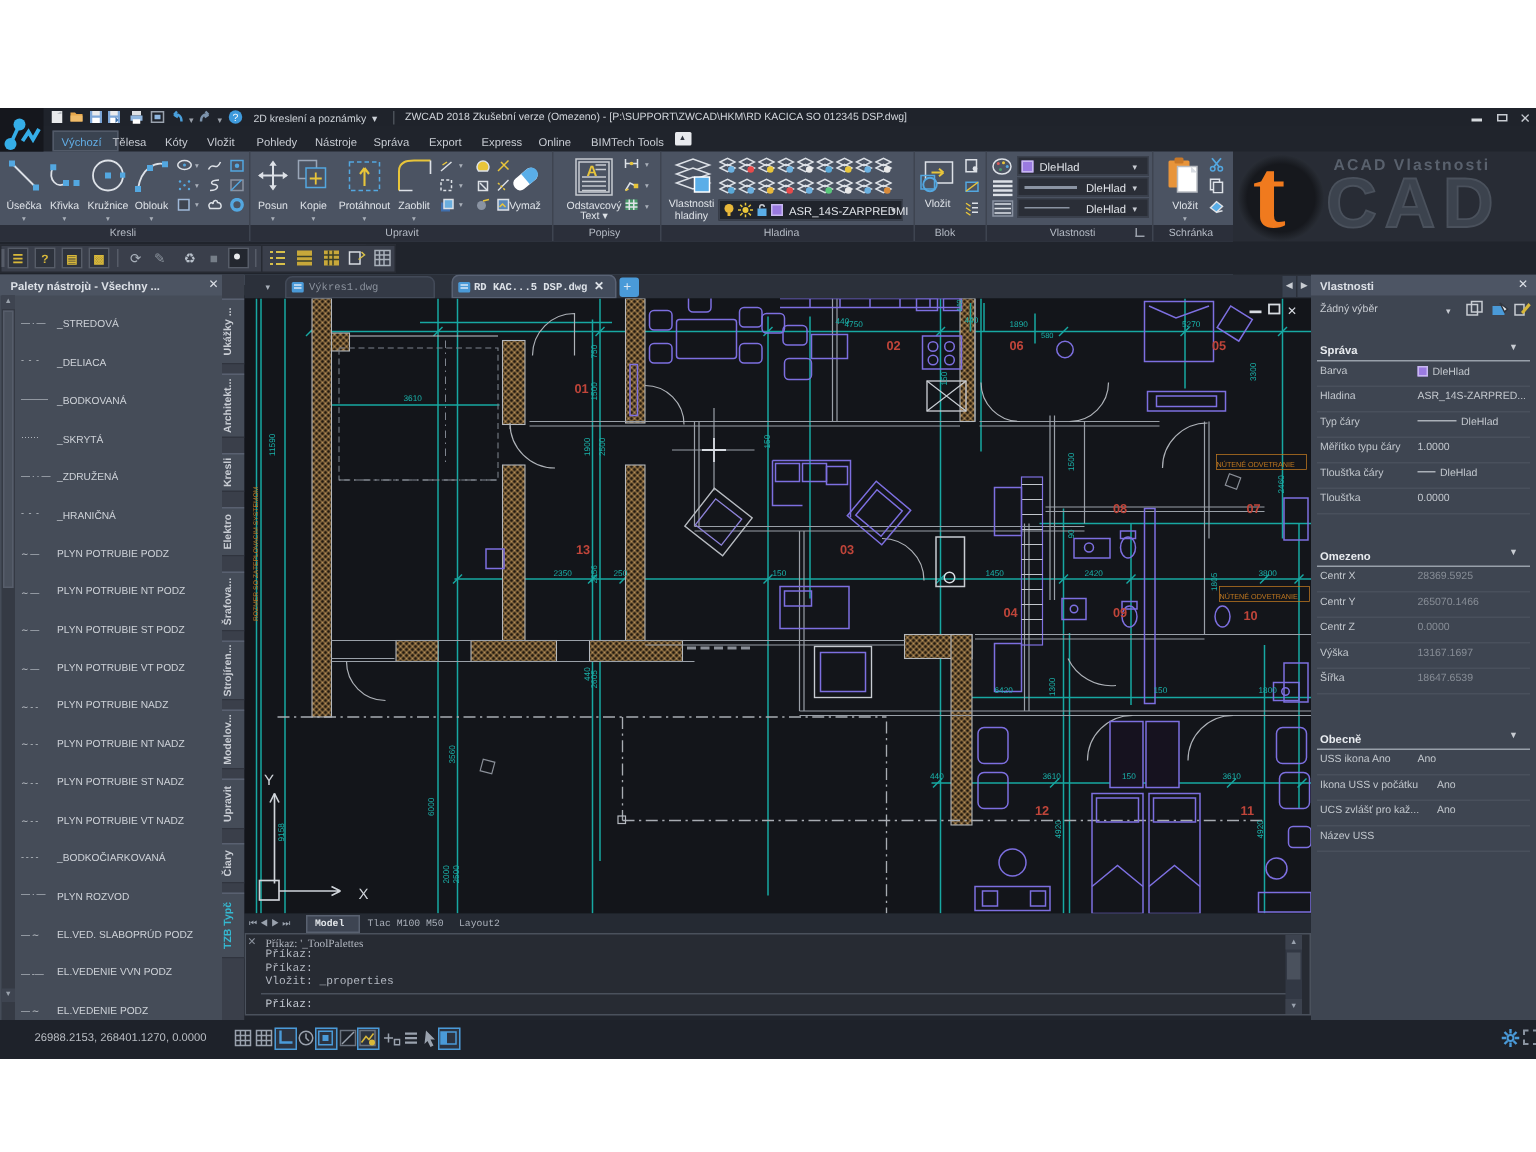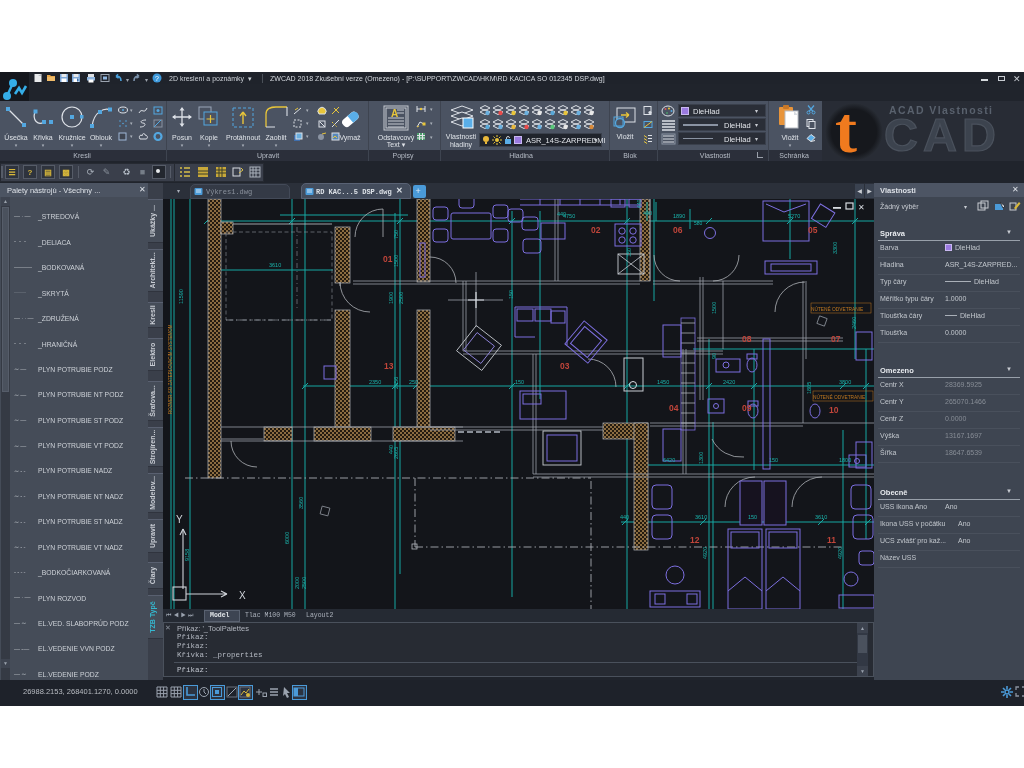--- a/index.html
+++ b/index.html
@@ -61,20 +61,36 @@
         <text x="5" y="7.5" font-size="7" fill="#fff" text-anchor="middle" font-family="Liberation Sans">?</text>
       </svg>
     </div>
 <div class="abs" style="left:169px;top:3px;font-size:7px;color:#cdd2d8">2D kreslení a poznámky&nbsp;&nbsp;▾</div>
 <div class="abs" style="left:262px;top:2px;width:1px;height:9px;background:#4a5058"></div>
 <div class="abs" style="left:270px;top:3px;font-size:7px;color:#d2d6dc">ZWCAD 2018 Zkušební verze (Omezeno) - [P:\SUPPORT\ZWCAD\HKM\RD KACICA SO 012345 DSP.dwg]</div>
 <div class="abs" style="left:981px;top:7px;width:7px;height:1.5px;background:#d6dade"></div>
 <div class="abs" style="left:998px;top:3.5px;width:7px;height:5.5px;border:1px solid #c8ccd2"></div>
 <div class="abs" style="left:1013px;top:1.5px;color:#c8ccd2;font-size:9px">✕</div>
 
+<div id="tabs" class="abs" style="left:0;top:12px;width:1024px;height:17px;background:#20242c">
+      <div class="abs" style="left:35px;top:3px;width:44.099999999999994px;height:14px;background:#3a4350;border:1px solid #525a68"></div>
+      <div class="abs" style="left:41px;top:6px;font-size:7.5px;color:#62aee6">Výchozí</div>
+      <div class="abs" style="left:75px;top:6px;font-size:7.5px;color:#c9cdd4">Tělesa</div>
+      <div class="abs" style="left:110px;top:6px;font-size:7.5px;color:#c9cdd4">Kóty</div>
+      <div class="abs" style="left:138px;top:6px;font-size:7.5px;color:#c9cdd4">Vložit</div>
+      <div class="abs" style="left:171px;top:6px;font-size:7.5px;color:#c9cdd4">Pohledy</div>
+      <div class="abs" style="left:210px;top:6px;font-size:7.5px;color:#c9cdd4">Nástroje</div>
+      <div class="abs" style="left:249px;top:6px;font-size:7.5px;color:#c9cdd4">Správa</div>
+      <div class="abs" style="left:286px;top:6px;font-size:7.5px;color:#c9cdd4">Export</div>
+      <div class="abs" style="left:321px;top:6px;font-size:7.5px;color:#c9cdd4">Express</div>
+      <div class="abs" style="left:359px;top:6px;font-size:7.5px;color:#c9cdd4">Online</div>
+      <div class="abs" style="left:394px;top:6px;font-size:7.5px;color:#c9cdd4">BIMTech Tools</div>
+      <div class="abs" style="left:450px;top:4px;width:11px;height:9px;background:#e8eaee;border-radius:1px"></div>
+      <div class="abs" style="left:452.5px;top:4.5px;font-size:5px;color:#323742">▲</div>
+    </div>
 
 <div class="abs" style="left:0;top:29px;width:822px;height:89px;background:#4b5362"></div>
 <div class="abs" style="left:822px;top:29px;width:202px;height:89px;background:#282c35"></div>
 
 <div id="strip" class="abs" style="left:0;top:78px;width:822px;height:11px;background:#2b2f3a">
       <div class="abs" style="left:82px;top:2px;transform:translateX(-50%);font-size:7px;color:#b6bcc6">Kresli</div>
       <div class="abs" style="left:268px;top:2px;transform:translateX(-50%);font-size:7px;color:#b6bcc6">Upravit</div>
       <div class="abs" style="left:403px;top:2px;transform:translateX(-50%);font-size:7px;color:#b6bcc6">Popisy</div>
       <div class="abs" style="left:521px;top:2px;transform:translateX(-50%);font-size:7px;color:#b6bcc6">Hladina</div>
       <div class="abs" style="left:630px;top:2px;transform:translateX(-50%);font-size:7px;color:#b6bcc6">Blok</div>
@@ -469,21 +485,21 @@
       </svg>
       <svg class="abs" style="left:248px;top:4px" width="14" height="14" viewBox="0 0 14 14">
         <rect x="2" y="2" width="10" height="10" stroke="#aab2bc" fill="none"></rect>
         <path d="M2 5h10M2 8h10M5 2v10M8 2v10" stroke="#aab2bc"></path>
       </svg>
     </div>
 
 <div id="lpanel" class="abs" style="left:0;top:111px;width:163px;height:499px;overflow:hidden">
       <div class="abs" style="left:0;top:0;width:148px;height:499px;background:#454c58"></div>
       <div class="abs" style="left:0;top:0;width:163px;height:14px;background:#4c5462"></div>
-      <div class="abs" style="left:7px;top:3px;font-size:7.5px;font-weight:normal;color:#dde1e7">Palety nástrojù - Všechny ...</div>
+      <div class="abs" style="left:7px;top:3px;font-size:7.5px;font-weight:bold;color:#dde1e7">Palety nástrojù - Všechny ...</div>
       <div class="abs" style="left:139px;top:2px;font-size:8px;color:#dde1e7">✕</div>
       <div class="abs" style="left:1px;top:14px;width:9px;height:485px;background:#353a44"></div>
       <div class="abs" style="left:1px;top:14px;width:9px;height:9px;background:#3e4450;text-align:center;font-size:5px;color:#9aa2ac;line-height:9px">▲</div>
       <div class="abs" style="left:2px;top:24px;width:7px;height:185px;background:#4a515d;border:1px solid #565d6a"></div>
       <div class="abs" style="left:1px;top:476px;width:9px;height:9px;background:#3e4450;text-align:center;font-size:5px;color:#9aa2ac;line-height:9px">▼</div>
       <div class="abs" style="left:14px;top:30px;width:23px;font-size:6px;color:#c2c7cd;letter-spacing:0;white-space:nowrap;overflow:hidden">— · —</div>
       <div class="abs" style="left:38px;top:30px;font-size:6.8px;color:#ced2d8;white-space:nowrap">_STREDOVÁ</div>
       <div class="abs" style="left:14px;top:55px;width:23px;font-size:6px;color:#c2c7cd;letter-spacing:0;white-space:nowrap;overflow:hidden">- - -</div>
       <div class="abs" style="left:38px;top:56px;font-size:6.8px;color:#ced2d8;white-space:nowrap">_DELIACA</div>
       <div class="abs" style="left:14px;top:81px;width:23px;font-size:6px;color:#c2c7cd;letter-spacing:0;white-space:nowrap;overflow:hidden">———</div>
@@ -850,24 +866,24 @@
       <div class="abs" style="left:0;top:426px;width:711px;height:13px;background:#252a33">
         <span class="abs" style="left:3px;top:3px;font-size:6px;color:#9aa2ae;letter-spacing:2px">⏮◀▶⏭</span>
         <span class="abs" style="left:41px;top:1px;width:36px;height:12px;background:#3d4452;border:1px solid #596170"></span>
         <span class="abs" style="left:47px;top:3px;font-size:6.5px;font-weight:bold;color:#e2e6ea;font-family:'Liberation Mono',monospace">Model</span>
         <span class="abs" style="left:82px;top:3px;font-size:6.5px;color:#aab0ba;font-family:'Liberation Mono',monospace">Tlac M100 M50</span>
         <span class="abs" style="left:143px;top:3px;font-size:6.5px;color:#aab0ba;font-family:'Liberation Mono',monospace">Layout2</span>
       </div>
       <div class="abs" style="left:0;top:439px;width:711px;height:55px">
         <div class="abs" style="left:0;top:0;width:711px;height:55px;background:#272b33;border:1px solid #4a515c"></div>
         <div class="abs" style="left:2px;top:2px;font-size:7px;color:#8a919c">✕</div>
-        <div class="abs" style="left:14px;top:2px;font-size:7.5px;color:#b2b7c0;font-family:Liberation Sans, sans-serif;white-space:pre">Příkaz: '_ToolPalettes</div>
+        <div class="abs" style="left:14px;top:2px;font-size:7.5px;color:#b2b7c0;font-family:Liberation Serif, serif;white-space:pre">Příkaz: '_ToolPalettes</div>
         <div class="abs" style="left:14px;top:11px;font-size:7.5px;color:#b2b7c0;font-family:'Liberation Mono',monospace;white-space:pre">Příkaz:</div>
         <div class="abs" style="left:14px;top:20px;font-size:7.5px;color:#b2b7c0;font-family:'Liberation Mono',monospace;white-space:pre">Příkaz:</div>
-        <div class="abs" style="left:14px;top:29px;font-size:7.5px;color:#b2b7c0;font-family:'Liberation Mono',monospace;white-space:pre">Křivka: _properties</div>
+        <div class="abs" style="left:14px;top:29px;font-size:7.5px;color:#b2b7c0;font-family:'Liberation Mono',monospace;white-space:pre">Vložit: _properties</div>
         <div class="abs" style="left:11px;top:40px;width:689px;height:1px;background:#4a515c"></div>
         <div class="abs" style="left:14px;top:44px;font-size:7.5px;color:#c2c7d0;font-family:'Liberation Mono',monospace">Příkaz:</div>
         <div class="abs" style="left:694px;top:1px;width:11px;height:53px;background:#323844"></div>
         <div class="abs" style="left:694px;top:1px;width:11px;height:10px;background:#3c424e;color:#9aa2ae;font-size:5px;text-align:center;line-height:10px">▲</div>
         <div class="abs" style="left:694px;top:44px;width:11px;height:10px;background:#3c424e;color:#9aa2ae;font-size:5px;text-align:center;line-height:10px">▼</div>
         <div class="abs" style="left:695px;top:13px;width:9px;height:18px;background:#4a515d"></div>
       </div>
     </div>
 
 <div id="rpanel" class="abs" style="left:874px;top:111px;width:150px;height:497px;overflow:hidden">

